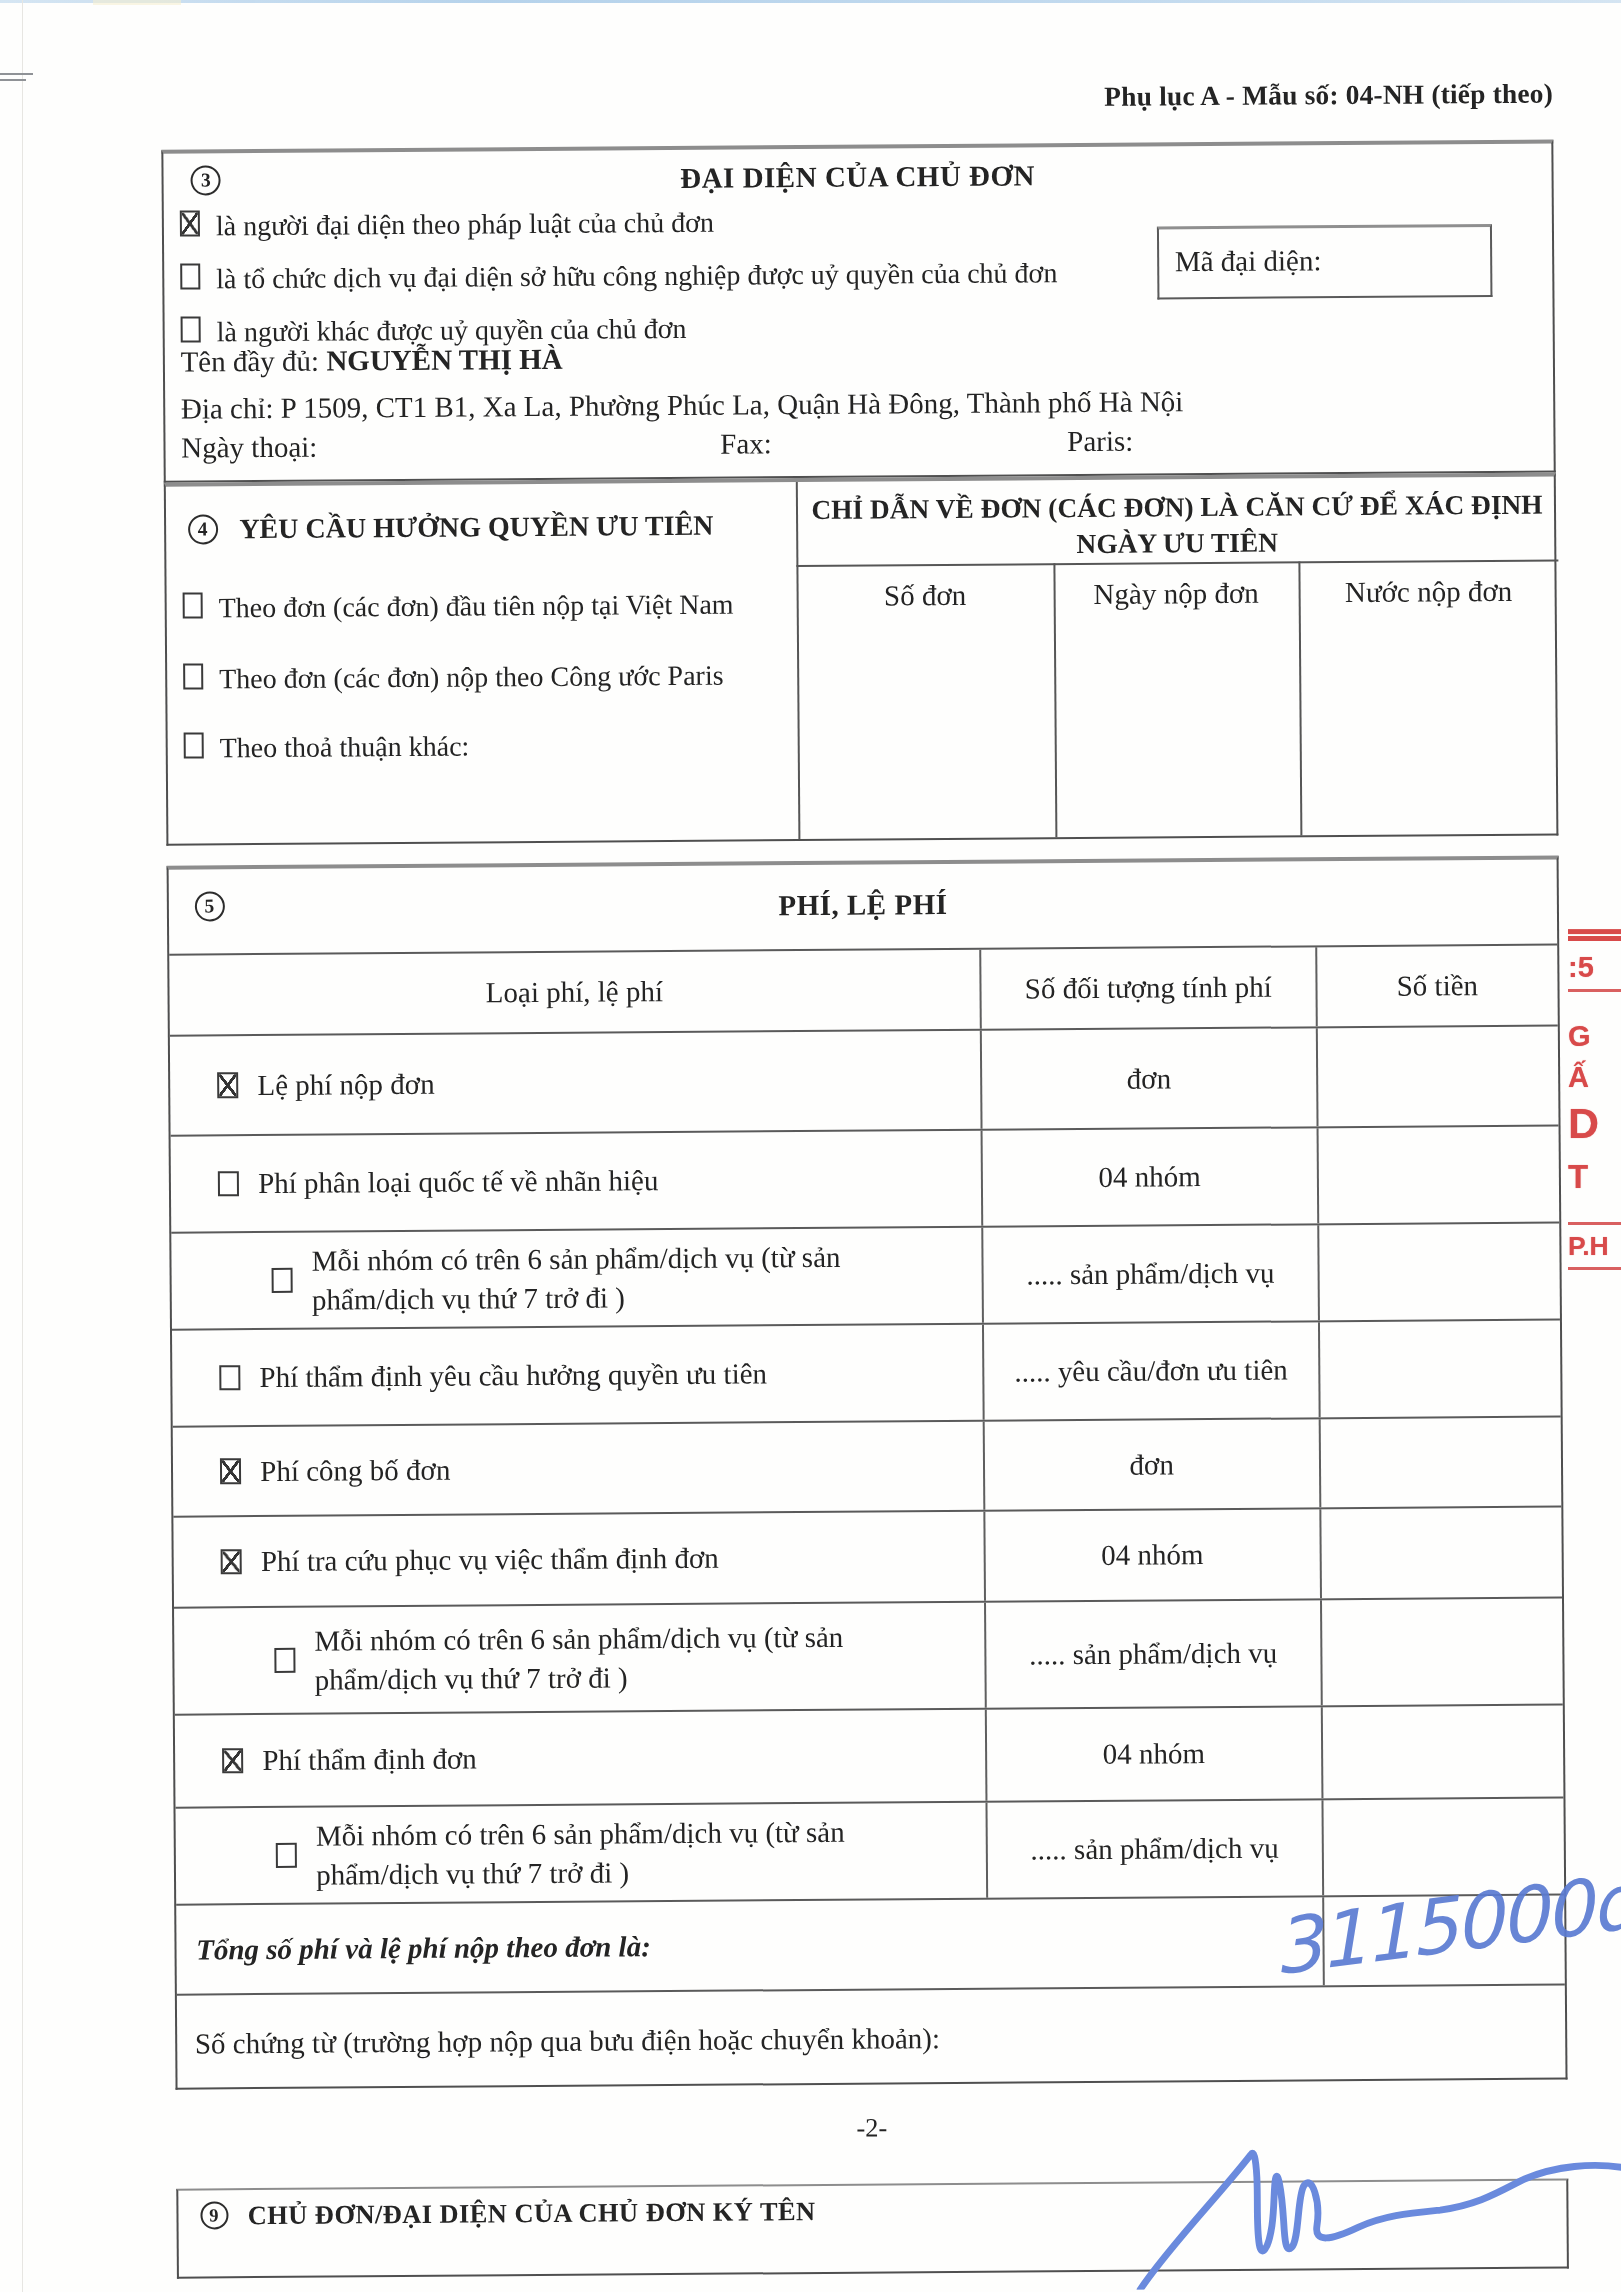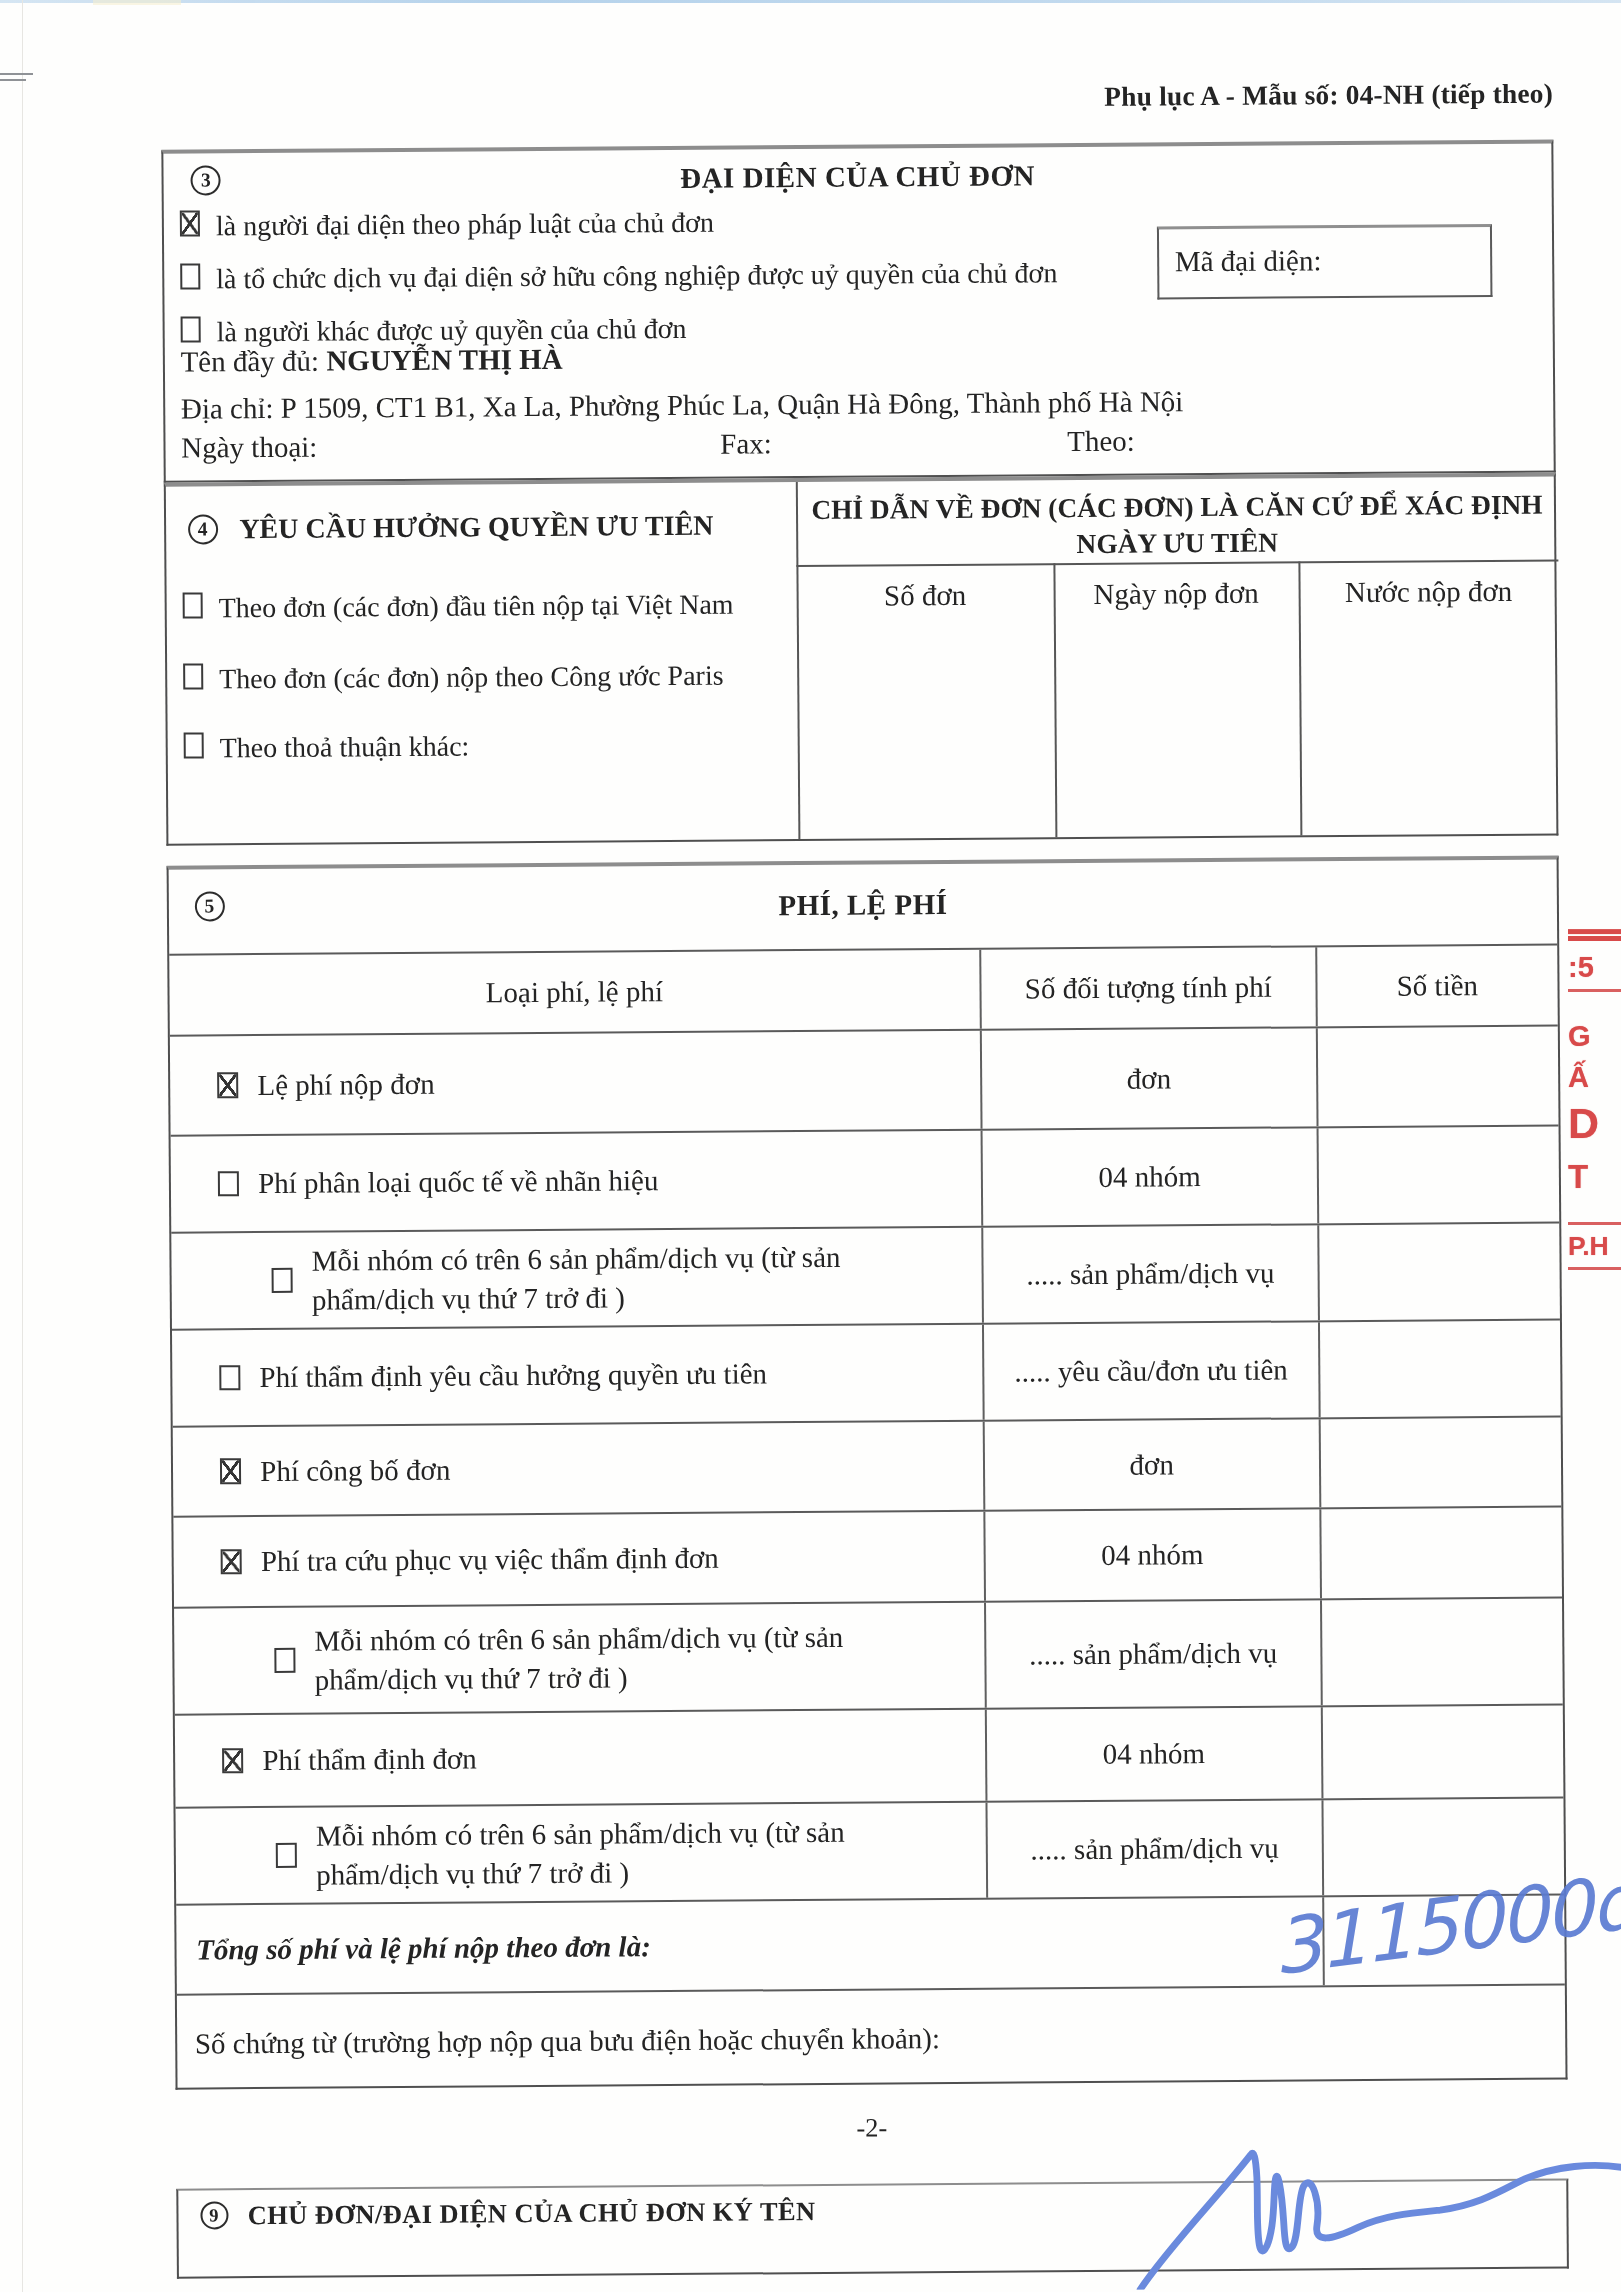--- a/index.html
+++ b/index.html
@@ -121,21 +121,21 @@
       <span>Tên đầy đủ:</span>
       <span class="bold">NGUYỄN THỊ HÀ</span>
     </div>
     <div class="s3-line" style="top:239px;">
       <span>Địa chỉ:</span>
       <span>P 1509, CT1 B1, Xa La, Phường Phúc La, Quận Hà Đông, Thành phố Hà Nội</span>
     </div>
     <div class="s3-line" style="top:278px;width:1353px;">
       <span style="position:absolute;left:0;">Ngày thoại:</span>
       <span style="position:absolute;left:539px;text-align:right;">Fax:</span>
-      <span style="position:absolute;left:886px;">Theo:</span>
+      <span style="position:absolute;left:886px;">Paris:</span>
     </div>
   </div>
 
   <div class="box" style="top:478px;height:363px;">
     <div class="s4-left-title">
       <span class="circ">4</span>
       <span>YÊU CẦU HƯỞNG QUYỀN ƯU TIÊN</span>
     </div>
 
     <div class="s3-opt" style="top:106px;">

